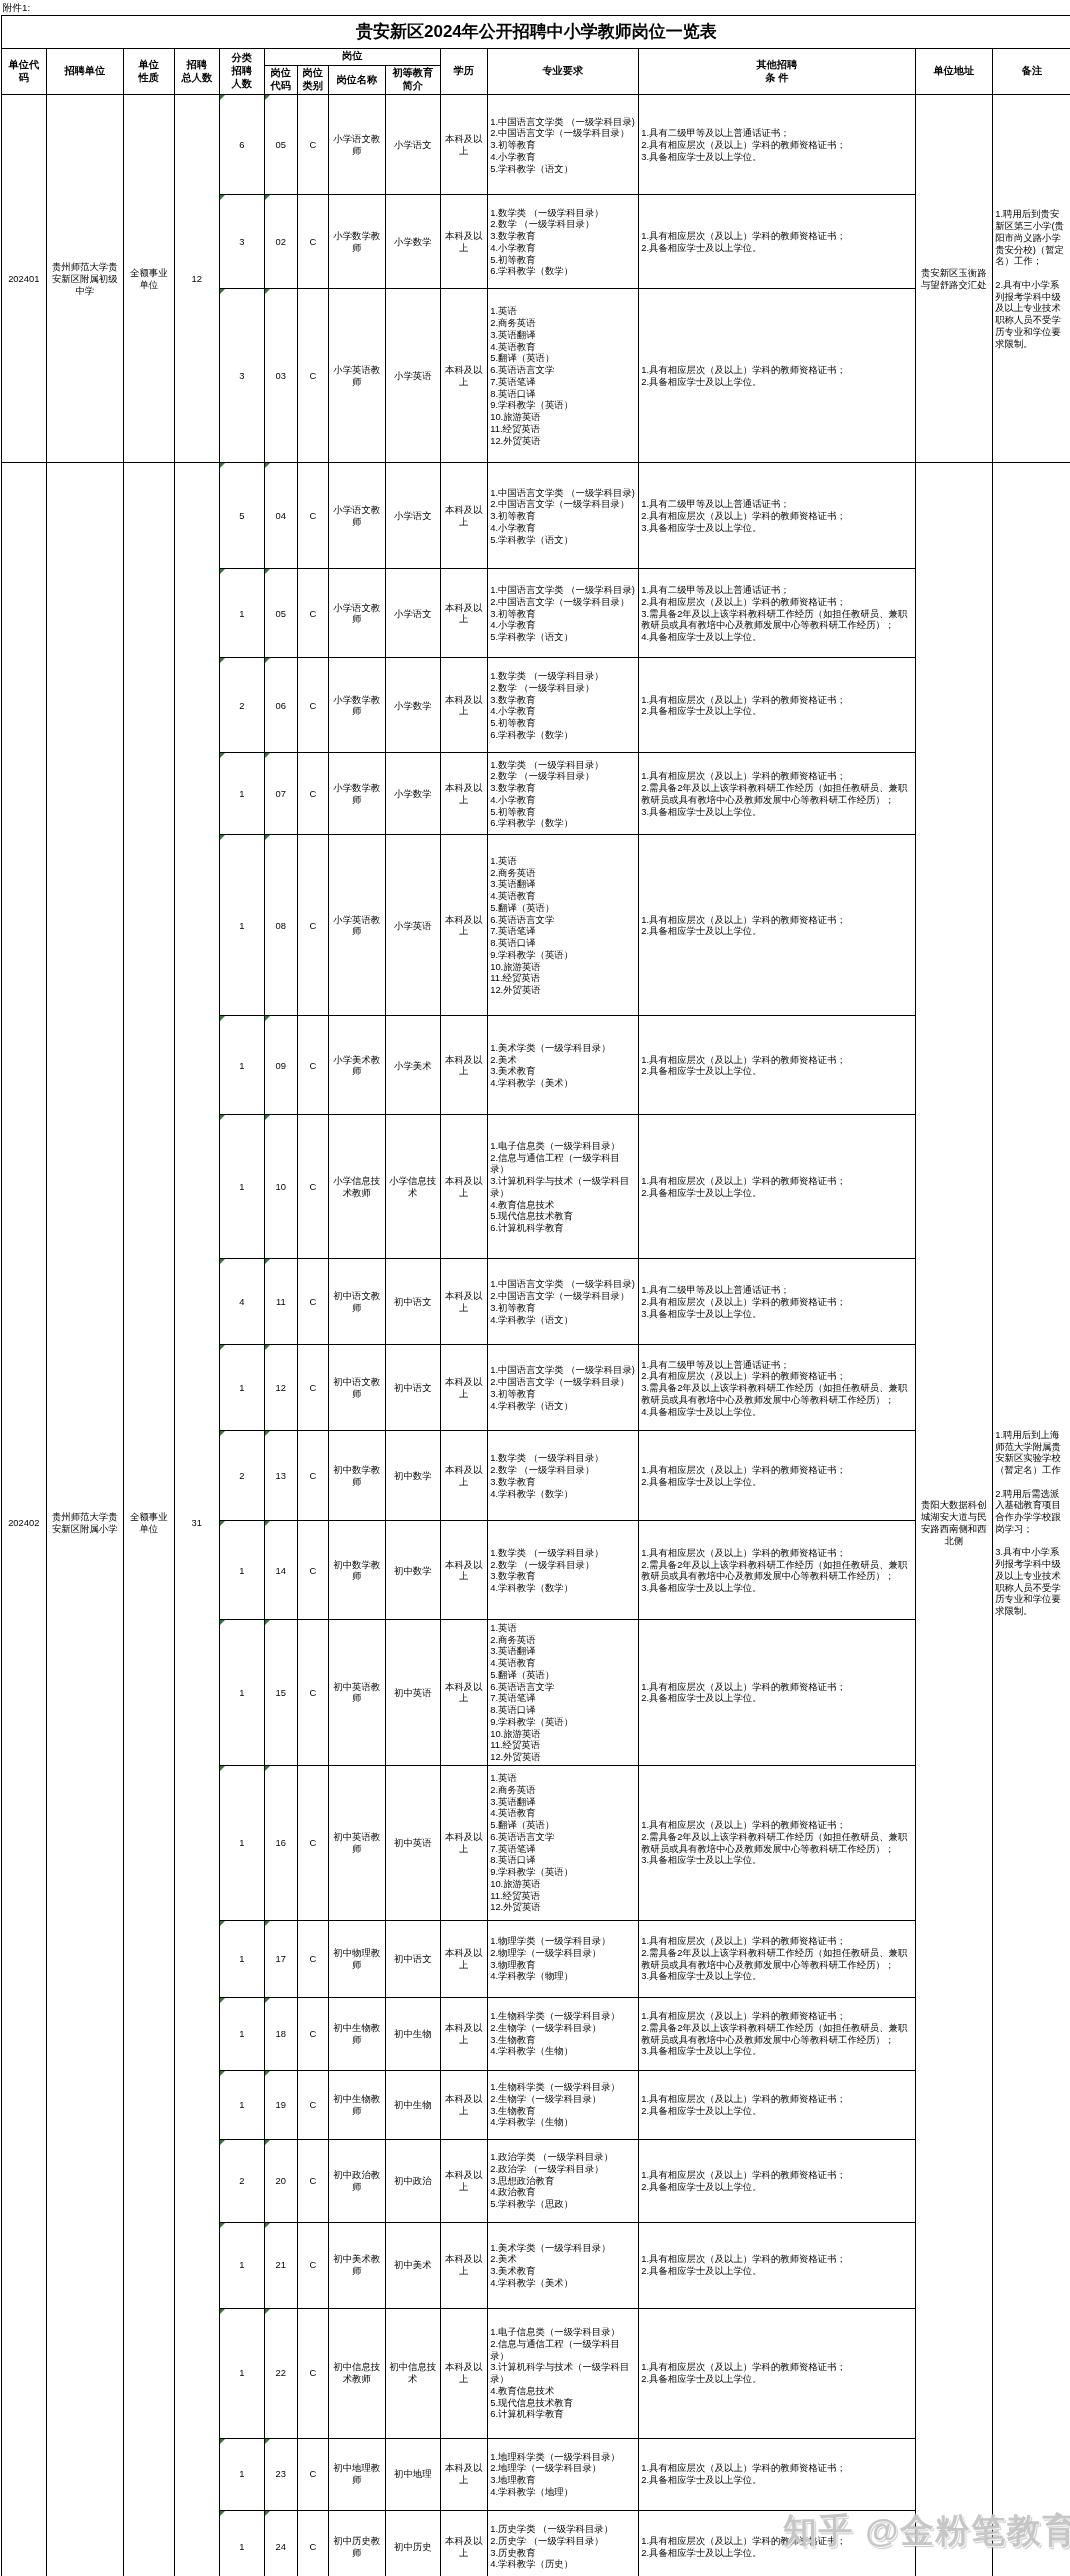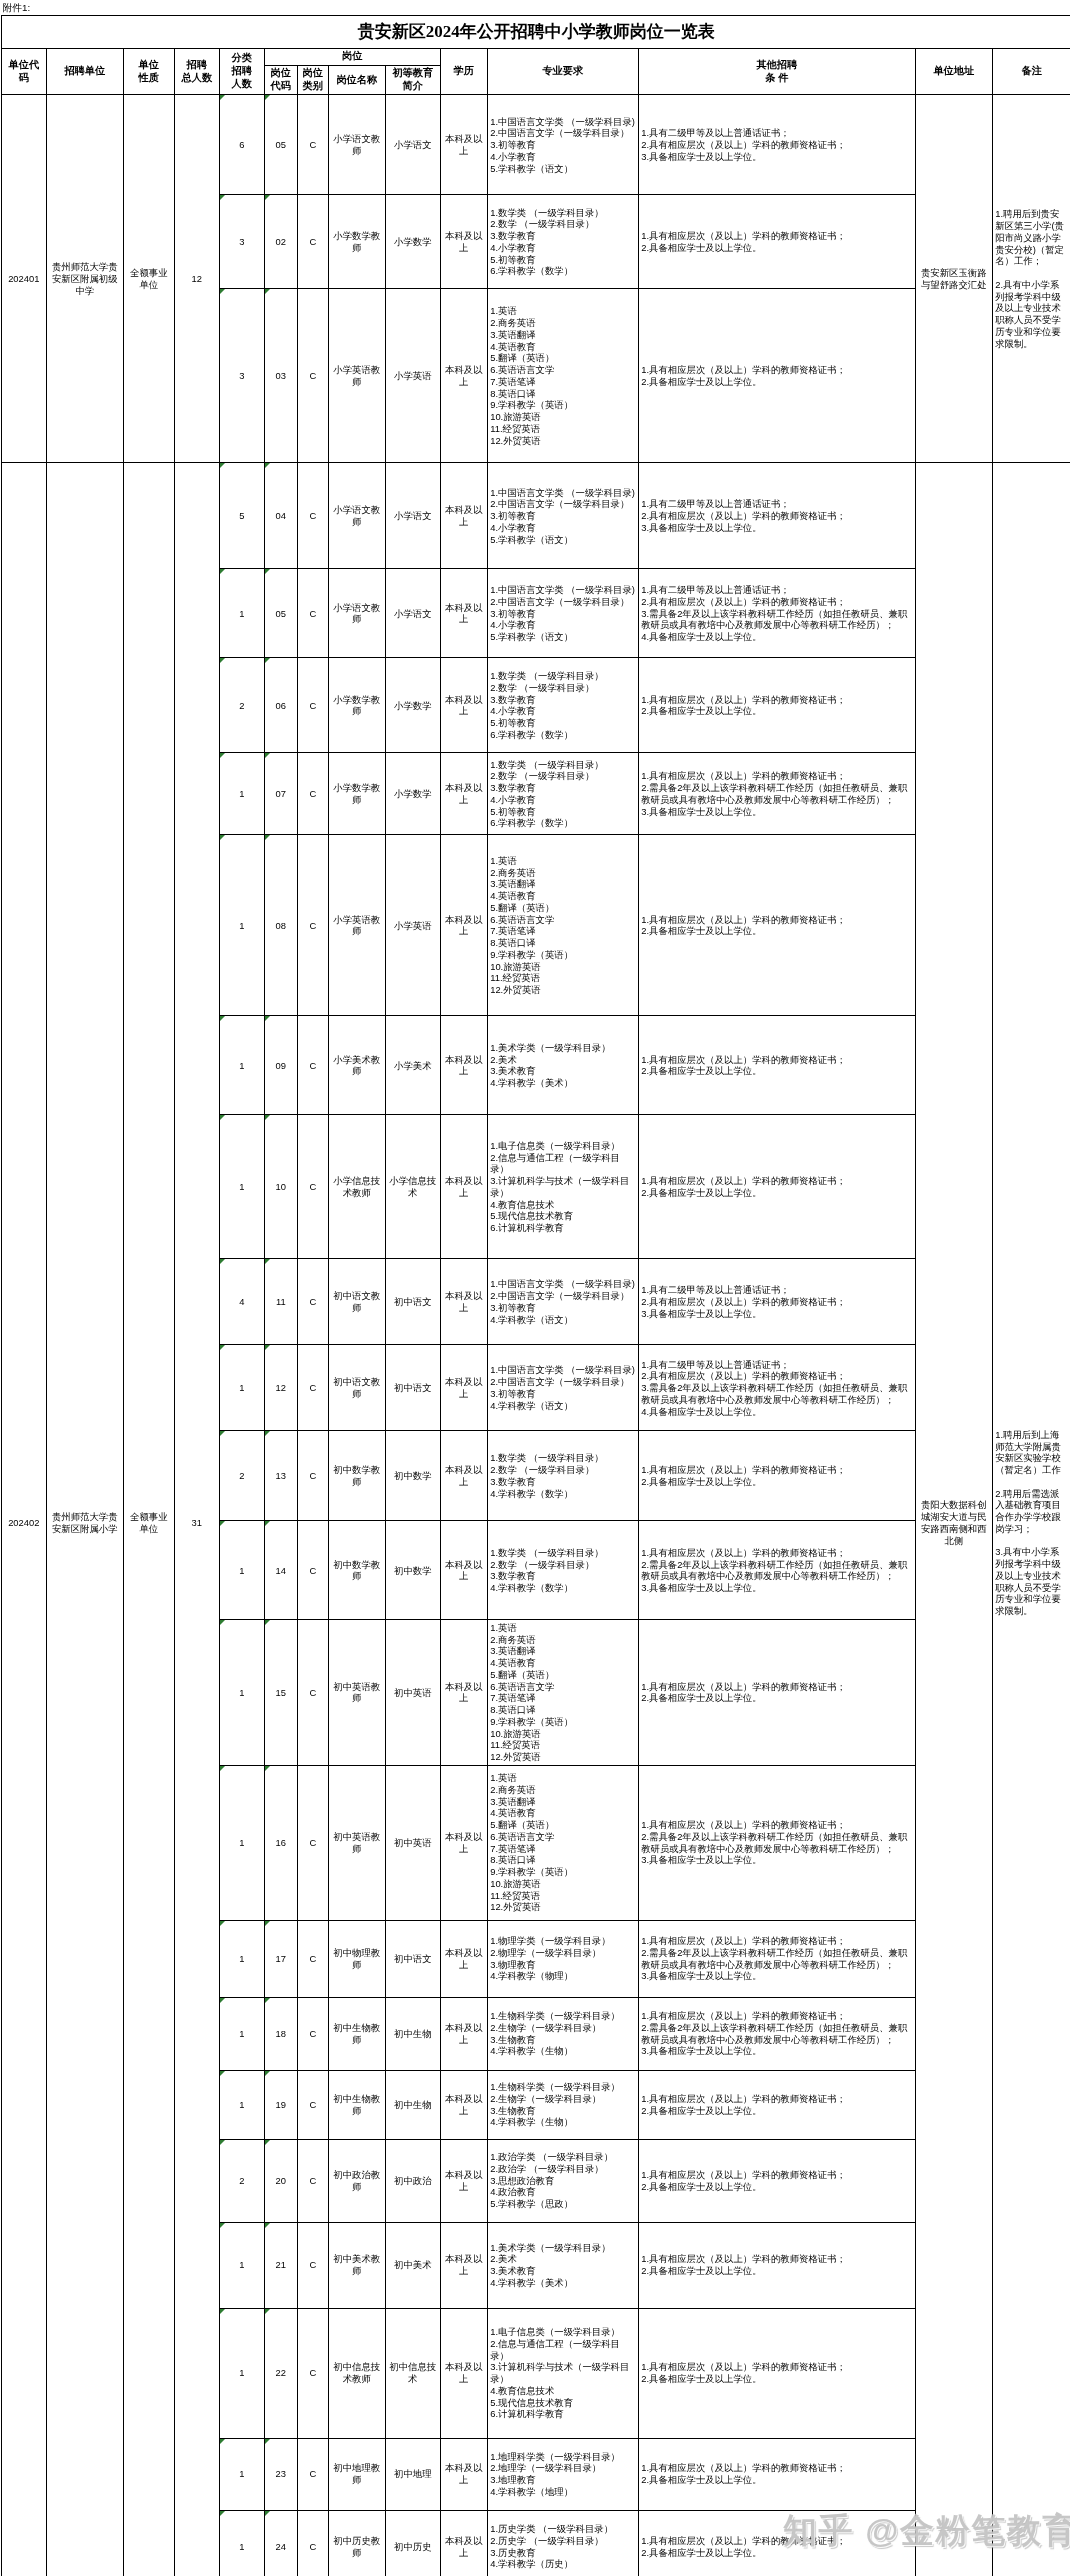--- a/index.html
+++ b/index.html
@@ -17,21 +17,21 @@
   }
   .roster th,.roster td{
     border:0.8px solid #000;
     font-size:9.4px; line-height:1.25;
     padding:1.6px 2.4px; vertical-align:middle;
     white-space:pre-line; overflow:hidden;
     font-weight:normal; position:relative;
   }
   .roster .title-cell{
     font-size:17px; font-weight:bold; text-align:center;
-    height:29px; line-height:29px; white-space:nowrap;font-family:Liberation Serif, serif;
+    height:29px; line-height:29px; white-space:nowrap;
   }
   .roster thead th{ font-weight:bold; text-align:center; font-size:10.2px;}
   td.c{ text-align:center; }
   td.l{ text-align:left; }
   td.tri::before{
     content:""; position:absolute; top:0; left:0;
     border-top:5.7px solid #2e7d32; border-right:5.7px solid transparent;
   }
   .watermark{
     position:absolute; left:783px; top:2508px;

